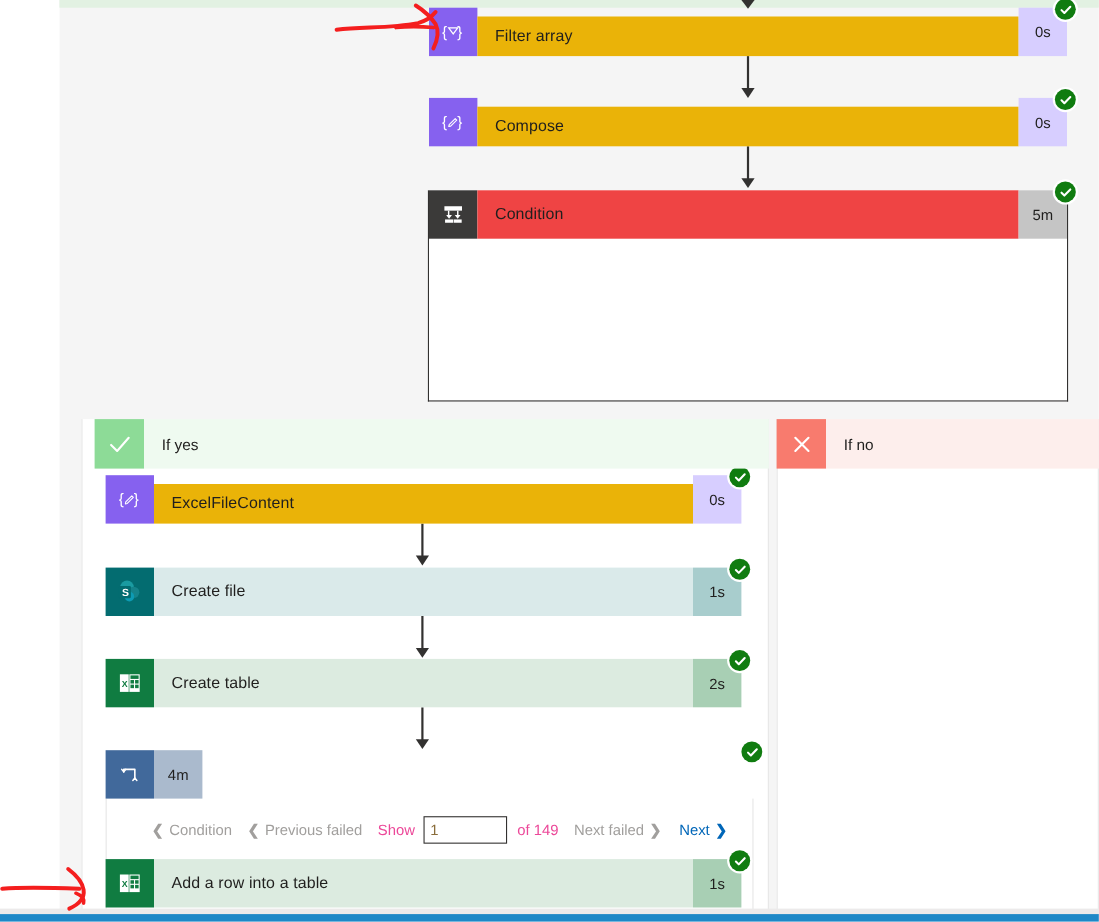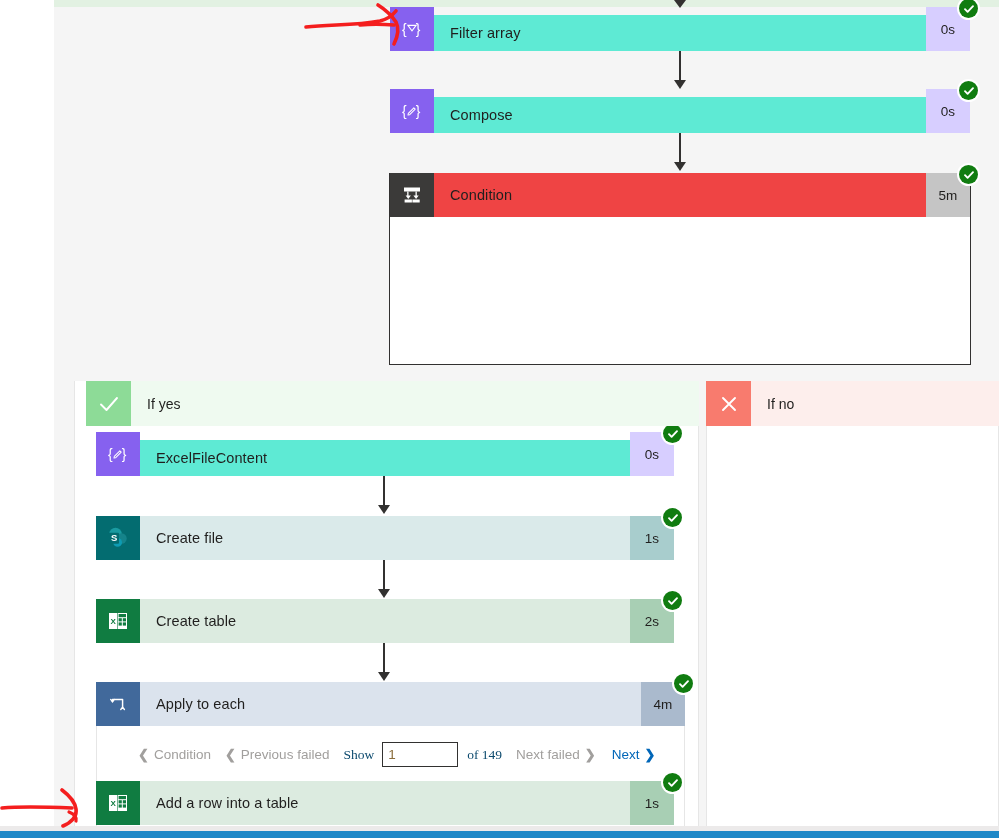--- a/index.html
+++ b/index.html
@@ -63,21 +63,21 @@
     position: absolute; right: -8px; top: -8px;
     width: 19px; height: 19px; border-radius: 50%;
     background: #107c10;
     display: flex; align-items: center; justify-content: center;
     box-shadow: 0 0 0 2px #fff;
   }
   .card .status svg { display: block; }
 
   
   .t-purple .ic   { background: #8661ef; }
-  .t-purple .title{ background: #5eead4; margin-top: 8px; }
+  .t-purple .title{ background: #eab308; margin-top: 8px; }
   .t-purple .dur  { background: #d7ceff; }
 
   .t-grey .ic     { background: #3b3a39; }
   .t-grey .title  { background: #ef4444; }
   .t-grey .dur    { background: #c5c5c5; }
 
   .t-teal .ic     { background: #036c70; }
   .t-teal .title  { background: #daeaea; }
   .t-teal .dur    { background: #a8cdcd; }
 
@@ -171,21 +171,21 @@
   
   .pager {
     position: absolute; z-index: 11;
     display: flex; align-items: center;
     font-size: 13.5px;
     white-space: nowrap;
   }
   .pager .pg { display: flex; align-items: center; gap: 5px; }
   .pager .disabled { color: #a19f9d; cursor: default; }
   .pager .enabled  { color: #0066b8; cursor: pointer; text-align: right; }
-  .pager .static   { color: #0c4a6e; font-family: Liberation Serif, serif; }
+  .pager .static   { color: #ec4899; }
   .pager .caret { font-size: 13px; font-weight: bold; line-height: 1; }
   .pager .page-input {
     width: 76px; height: 25px;
     border: 1.6px solid #323130;
     background: #fff;
     font-family: "Liberation Sans", sans-serif;
     font-size: 13.5px; color: #8a6d3b;
     padding: 0 5px;
     outline: none;
   }
@@ -372,21 +372,20 @@
   <div class="branch-panel" style="left:96px; top:726px; width:589px; height:106px; border:1px solid #e6e6e6; border-top:none;"></div>
 
   <div class="card t-blue" style="left:96px; top:682px; width:589px;">
     <div class="ic">
       <svg width="22" height="22" viewBox="0 0 24 24">
         <path d="M6 9.5 V7 h11 v8.5" fill="none" stroke="#ffffff" stroke-width="1.6" stroke-linecap="round" stroke-linejoin="round"></path>
         <path d="M6 9.5 L4 7 M6 9.5 L8 7" fill="none" stroke="#ffffff" stroke-width="1.5" stroke-linecap="round"></path>
         <path d="M17 15.5 L15 18 M17 15.5 L19 18" fill="none" stroke="#ffffff" stroke-width="1.5" stroke-linecap="round"></path>
       </svg>
     </div>
-    <div class="title">Apply to each</div>
     <div class="dur">4m</div>
     <div class="status">
       <svg width="12" height="12" viewBox="0 0 12 12">
           <path d="M2 6.2 L4.6 8.8 L10 3.2" fill="none" stroke="#fff" stroke-width="1.9" stroke-linecap="round" stroke-linejoin="round"></path>
         </svg>
     </div>
   </div>
 
   <div class="pager" style="left:138px; top:742px;">
     <span class="pg disabled" style="margin-right:14px;">

